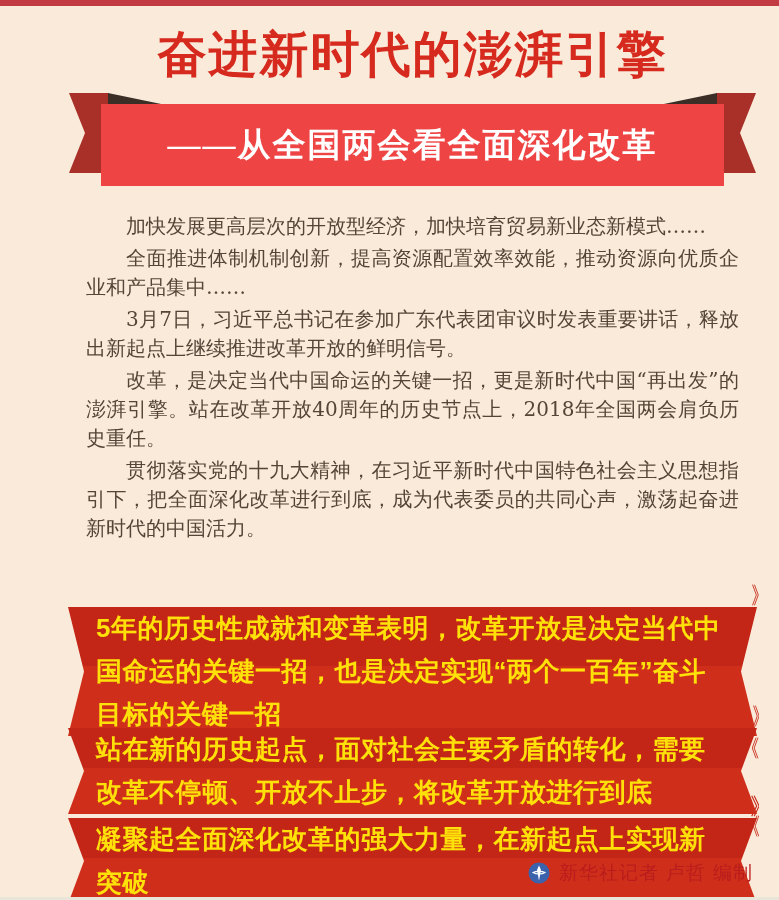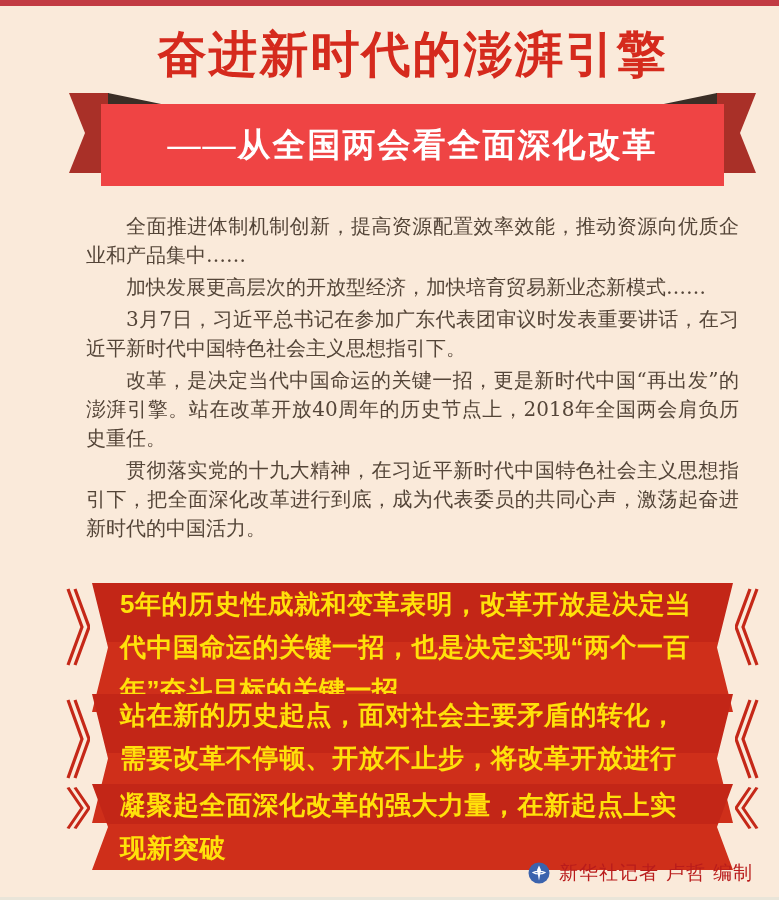--- a/index.html
+++ b/index.html
@@ -56,23 +56,23 @@
   
   .body-text {
     margin:26px 40px 0 40px;
     color:#544538;
     font-size:20px;
     line-height:29px;
     text-align:justify;
   }
   .body-text p { text-indent:2em; margin:0 0 3px 0; }
   
-  .banner { display:flex; align-items:flex-start; margin:0 20px; }
+  .banner { display:flex; align-items:flex-end; margin:0 20px;flex-direction:column; }
   .banner.b1 { margin-top:40px; height:88px; }
-  .banner.b2 { margin-top:23px; height:90px; }
+  .banner.b2 { margin-top:33px; height:90px; }
   .banner.b3 { height:48px; }
   .chev { flex:0 0 24px; height:100%; }
   .banner-box {
     flex:1;
     margin:0 2px;
     background:linear-gradient(180deg,#c32617 0%,#c32617 46%,#cf2f1a 46%,#cf2f1a 100%);
     clip-path:polygon(0 0, 100% 0, calc(100% - 16px) 50%, 100% 100%, 0 100%, 16px 50%);
     display:flex; align-items:center;
     padding:0 34px 0 28px;
   }
@@ -113,23 +113,23 @@
     <div class="ribbon-tail left"></div>
     <div class="ribbon-tail right"></div>
     <div class="ribbon-fold left"></div>
     <div class="ribbon-fold right"></div>
     <div class="ribbon-band">
       <span class="sub-title">——从全国两会看全面深化改革</span>
     </div>
   </div>
 
   <div class="body-text">
+    <p>加快发展更高层次的开放型经济，加快培育贸易新业态新模式……</p>
     <p>全面推进体制机制创新，提高资源配置效率效能，推动资源向优质企业和产品集中……</p>
-    <p>加快发展更高层次的开放型经济，加快培育贸易新业态新模式……</p>
-    <p>3月7日，习近平总书记在参加广东代表团审议时发表重要讲话，在习近平新时代中国特色社会主义思想指引下。</p>
+    <p>3月7日，习近平总书记在参加广东代表团审议时发表重要讲话，释放出新起点上继续推进改革开放的鲜明信号。</p>
     <p>改革，是决定当代中国命运的关键一招，更是新时代中国“再出发”的澎湃引擎。站在改革开放40周年的历史节点上，2018年全国两会肩负历史重任。</p>
     <p>贯彻落实党的十九大精神，在习近平新时代中国特色社会主义思想指引下，把全面深化改革进行到底，成为代表委员的共同心声，激荡起奋进新时代的中国活力。</p>
   </div>
 
   <div class="banner b1">
     <svg class="chev" viewBox="0 0 24 88" preserveAspectRatio="none">
       <path d="M2,6 L16,44 L2,82" fill="none" stroke="#c52818" stroke-width="3.2"></path>
       <path d="M9,6 L23,44 L9,82" fill="none" stroke="#c52818" stroke-width="3.2"></path>
     </svg>
     <div class="banner-box">

